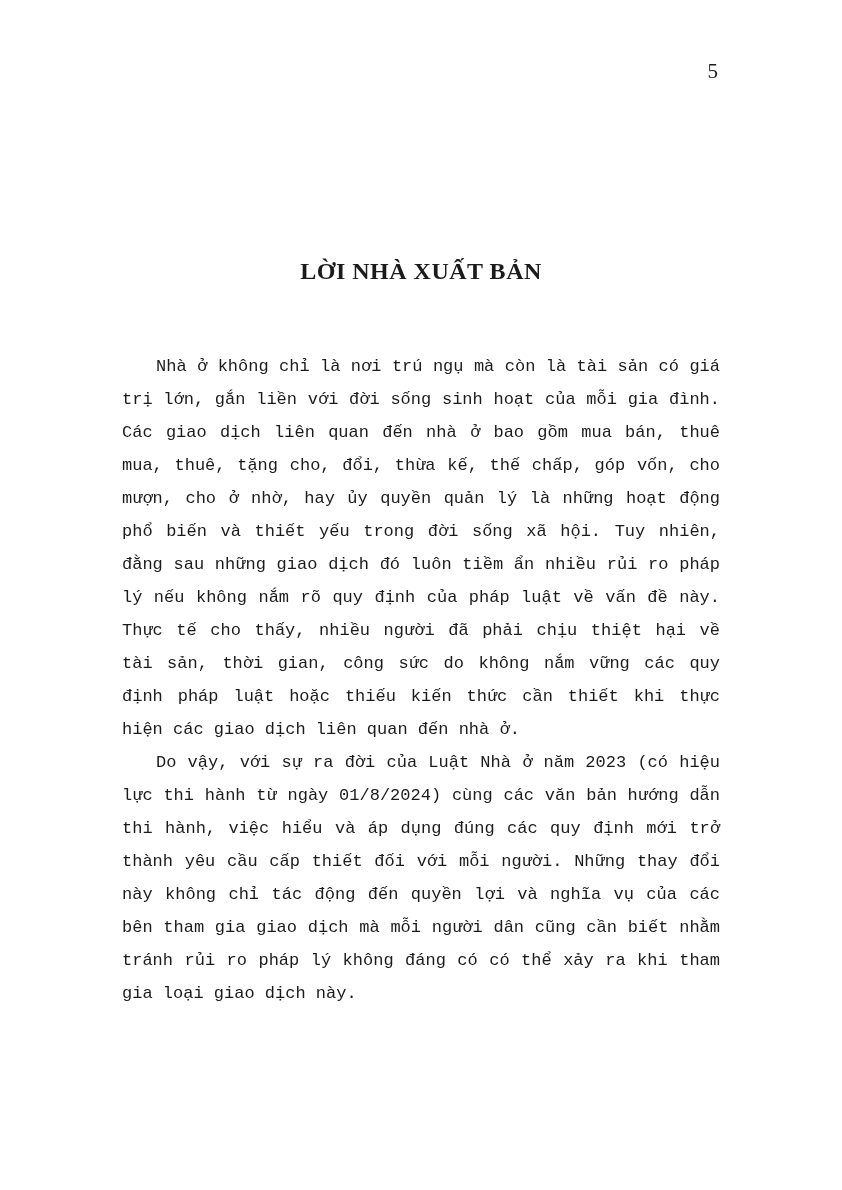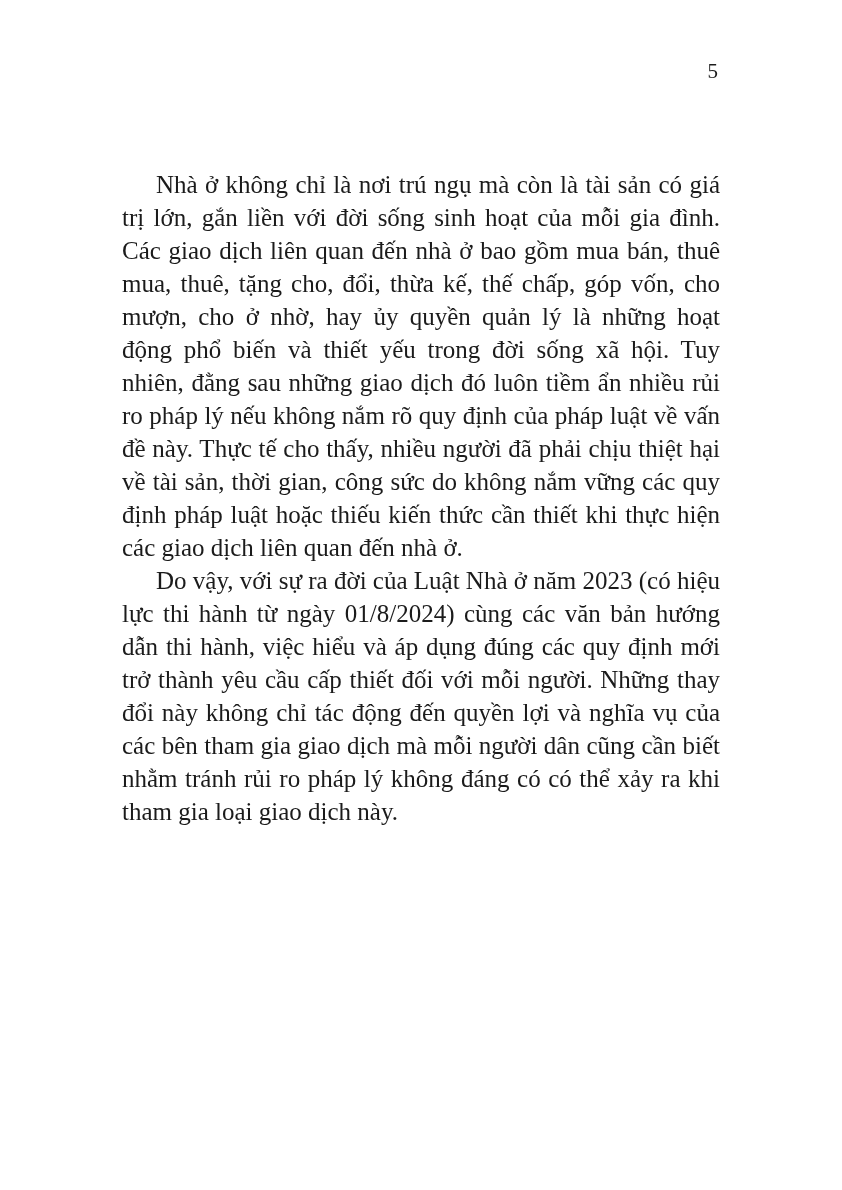--- a/index.html
+++ b/index.html
@@ -30,38 +30,40 @@
   }
   .chapter-title {
     margin-top: 172px;
     text-align: center;
     font-weight: bold;
     font-size: 24px;
     letter-spacing: 0.5px;
     line-height: 30px;
   }
   .body-text {
-    margin-top: 84px;
-    font-size: 25px;
+    margin-top: 64px;
+    font-size: 17px;
     line-height: 33px;
     text-align: justify;
     text-justify: inter-word;
+    font-family: Liberation Mono, monospace;
   }
   .body-text p {
     margin: 0;
     padding: 0;
     text-indent: 34px;
   }
 </style>
 </head>
 <body>
 
 <div class="page">
 
   <div class="page-number">5</div>
 
+  <h1 class="chapter-title">LỜI NHÀ XUẤT BẢN</h1>
 
   <div class="body-text">
     <p>Nhà ở không chỉ là nơi trú ngụ mà còn là tài sản có giá trị lớn, gắn liền với đời sống sinh hoạt của mỗi gia đình. Các giao dịch liên quan đến nhà ở bao gồm mua bán, thuê mua, thuê, tặng cho, đổi, thừa kế, thế chấp, góp vốn, cho mượn, cho ở nhờ, hay ủy quyền quản lý là những hoạt động phổ biến và thiết yếu trong đời sống xã hội. Tuy nhiên, đằng sau những giao dịch đó luôn tiềm ẩn nhiều rủi ro pháp lý nếu không nắm rõ quy định của pháp luật về vấn đề này. Thực tế cho thấy, nhiều người đã phải chịu thiệt hại về tài sản, thời gian, công sức do không nắm vững các quy định pháp luật hoặc thiếu kiến thức cần thiết khi thực hiện các giao dịch liên quan đến nhà ở.</p>
     <p>Do vậy, với sự ra đời của Luật Nhà ở năm 2023 (có hiệu lực thi hành từ ngày 01/8/2024) cùng các văn bản hướng dẫn thi hành, việc hiểu và áp dụng đúng các quy định mới trở thành yêu cầu cấp thiết đối với mỗi người. Những thay đổi này không chỉ tác động đến quyền lợi và nghĩa vụ của các bên tham gia giao dịch mà mỗi người dân cũng cần biết nhằm tránh rủi ro pháp lý không đáng có có thể xảy ra khi tham gia loại giao dịch này.</p>
   </div>
 
 </div>
 
 </body></html>

